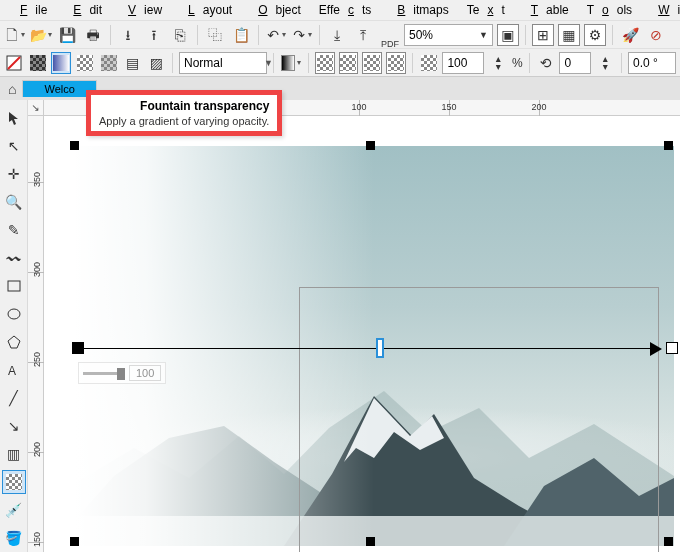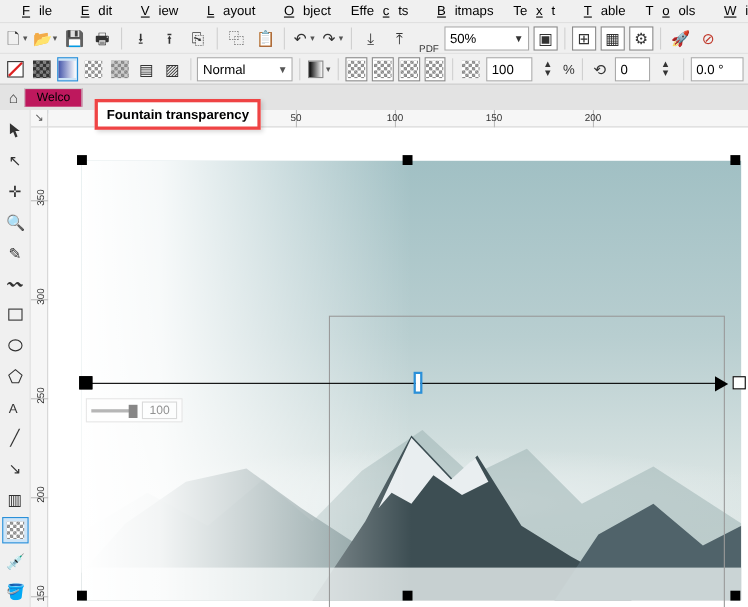--- a/index.html
+++ b/index.html
@@ -12,28 +12,28 @@
   
   
   .toolbar { display:flex; align-items:center; height:28px; background:#f0f0f0; padding:0 4px; gap:4px; border-top:1px solid #e0e0e0; }
   .tsep { width:1px; height:20px; background:#d0d0d0; margin:0 2px; }
   .tbtn { width:22px; height:22px; display:flex; align-items:center; justify-content:center; border:1px solid transparent; cursor:default; }
   .tbtn.framed { border:1px solid #888; background:#fff; }
   .tbtn.active { border:1px solid #2a90d9; background:#cfe5f7; }
   .tbtn svg,.tbtn .gly { width:16px; height:16px; }
   .gly { display:inline-block; font-size:14px; color:#333; text-align:center; line-height:16px; }
   .dd-arrow::after { content:"▾"; font-size:8px; color:#555; margin-left:2px; }
-  .combo { display:flex; align-items:center; height:22px; border:1px solid #aaa; background:#fff; padding:0 4px; gap:8px; }
+  .combo { display:flex; align-items:center; height:22px; border:1px solid #aaa; background:#fff; padding:0 4px; gap:20px; }
   .combo input { border:none; outline:none; width:50px; background:transparent; }
   .numbox { display:flex; align-items:center; height:22px; border:1px solid #aaa; background:#fff; padding:0 4px; }
   .numbox input { border:none; outline:none; width:32px; }
   
   
   .tabstrip { display:flex; align-items:center; height:24px; background:#e3e3e3; border-top:1px solid #ccc; padding-left:4px; gap:2px; }
-  .tab { padding:2px 10px; background:#be185d; border:1px solid #ccc; border-bottom:none; font-size:11px; }
+  .tab { padding:2px 21px; background:#0ea5e9; border:1px solid #ccc; border-bottom:none; font-size:11px; }
   
   
   .workspace { position:relative; display:flex; height:calc(552px - 20px - 28px - 28px - 24px); }
   .toolbox { width:28px; background:#f0f0f0; display:flex; flex-direction:column; align-items:center; gap:4px; padding-top:6px; border-right:1px solid #dadada; }
   .toolbox .tbtn { width:24px; height:24px; }
   .canvas-wrap { position:relative; flex:1; background:#fff; overflow:hidden; }
   
   
   .ruler-h { position:absolute; top:0; left:16px; right:0; height:16px; background:#f6f6f6; border-bottom:1px solid #ccc; }
   .ruler-h .tick { position:absolute; top:0; width:1px; height:16px; background:#bbb; }
@@ -61,21 +61,21 @@
   .grad-sq { position:absolute; width:12px; height:12px; border:1px solid #000; }
   .grad-arrow { position:absolute; width:0; height:0; border-top:7px solid transparent; border-bottom:7px solid transparent; border-left:12px solid #000; }
   .grad-mid { position:absolute; width:4px; height:16px; background:#fff; outline:2px solid #2a90d9; }
   
   .opacity-slider { position:absolute; display:flex; align-items:center; gap:6px; background:#fff; opacity:0.7; padding:2px 4px; border:1px solid #ddd; }
   .opacity-slider .track { width:40px; height:3px; background:#999; position:relative; }
   .opacity-slider .knob { position:absolute; right:-2px; top:-4px; width:8px; height:12px; background:#555; }
   .opacity-slider .val { border:1px solid #ccc; padding:1px 6px; font-size:11px; color:#666; }
   
   
-  .tooltip { position:absolute; background:#fffffe; border:3px solid #ef4444; padding:4px 8px; box-shadow:2px 2px 4px rgba(0,0,0,0.15); z-index:100;text-align:right; }
+  .tooltip { position:absolute; background:#fffffe; border:5px solid #ef4444; padding:4px 8px; box-shadow:2px 2px 4px rgba(0,0,0,0.15); z-index:100;text-align:right; }
   .tooltip .tt-title { font-weight:bold; font-size:12px; }
   .tooltip .tt-body { font-size:11px; color:#333; margin-top:2px; }
   
   
   .checker { width:16px; height:16px;
     background-image:
       linear-gradient(45deg,#888 25%,transparent 25%),
       linear-gradient(-45deg,#888 25%,transparent 25%),
       linear-gradient(45deg,transparent 75%,#888 75%),
       linear-gradient(-45deg,transparent 75%,#888 75%);
@@ -257,20 +257,21 @@
     </div>
 </div>
 
 <div class="tabstrip">
   <span class="gly" style="padding:0 4px;">⌂</span>
   <div class="tab">Welco</div>
 </div>
 
 <div class="tooltip" style="top:90px; left:86px;">
   <div class="tt-title">Fountain transparency</div>
+  <div class="tt-body">Apply a gradient of varying opacity.</div>
 </div>
 
 <div class="workspace">
   <div class="toolbox">
     <div class="tbtn">
         <svg viewBox="0 0 16 16">
           <path d="M3 2 L12 9 L8 9 L10 14 L8 15 L6 10 L3 12 Z" fill="#333"></path>
         </svg>
       </div>
     <div class="tbtn">

